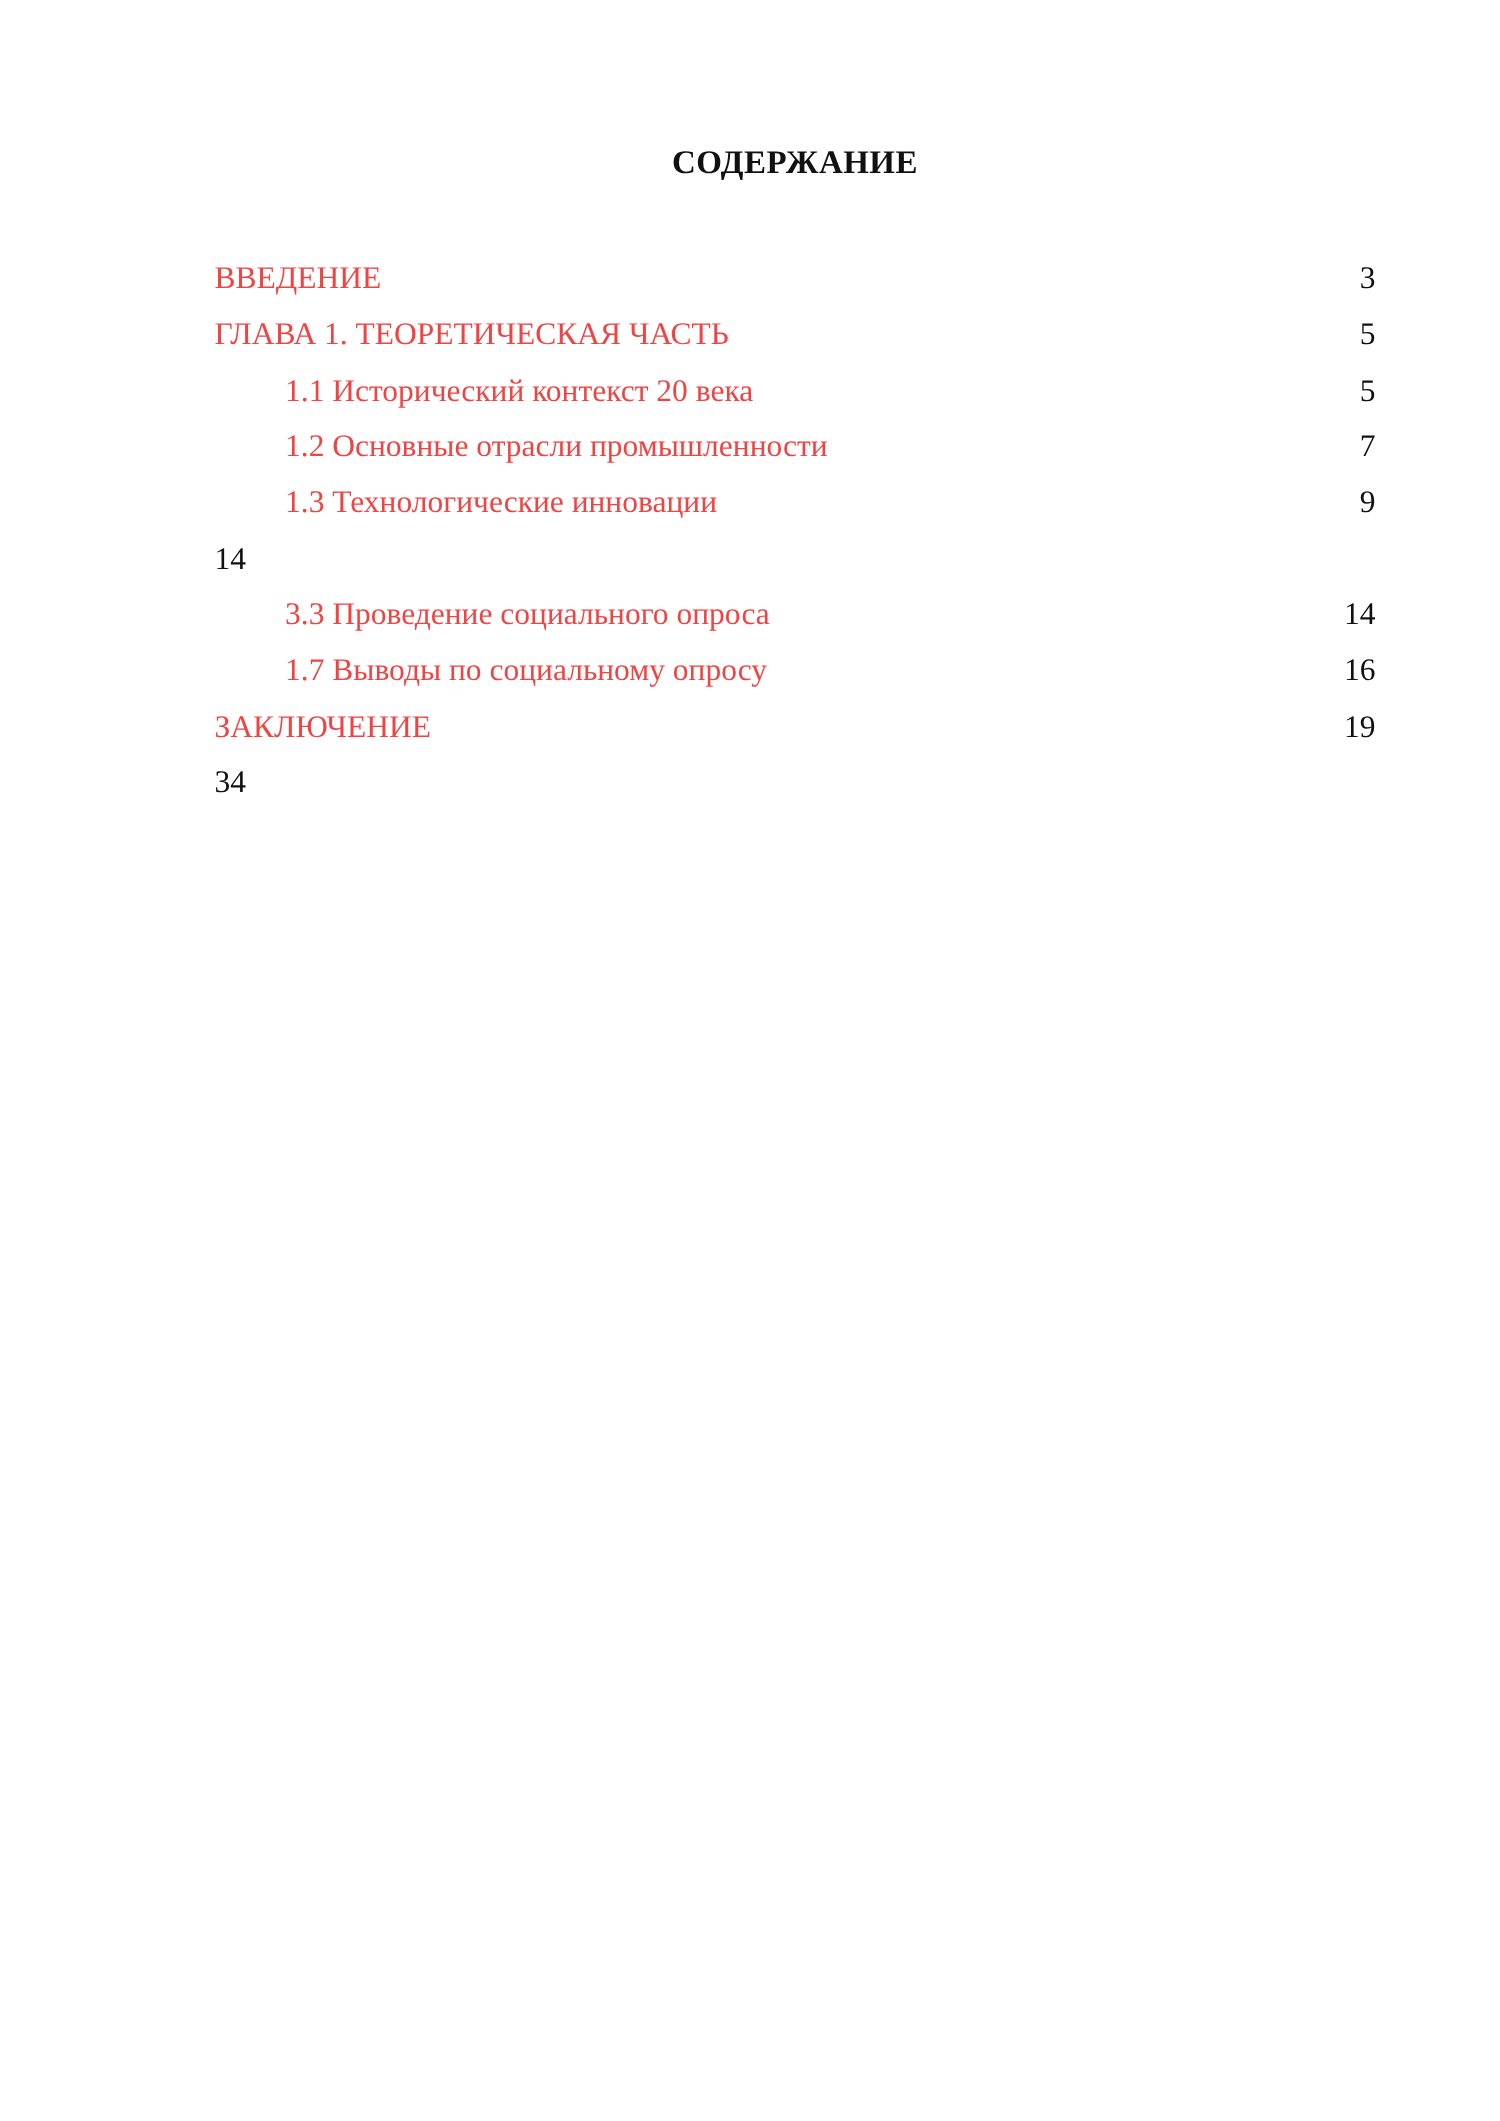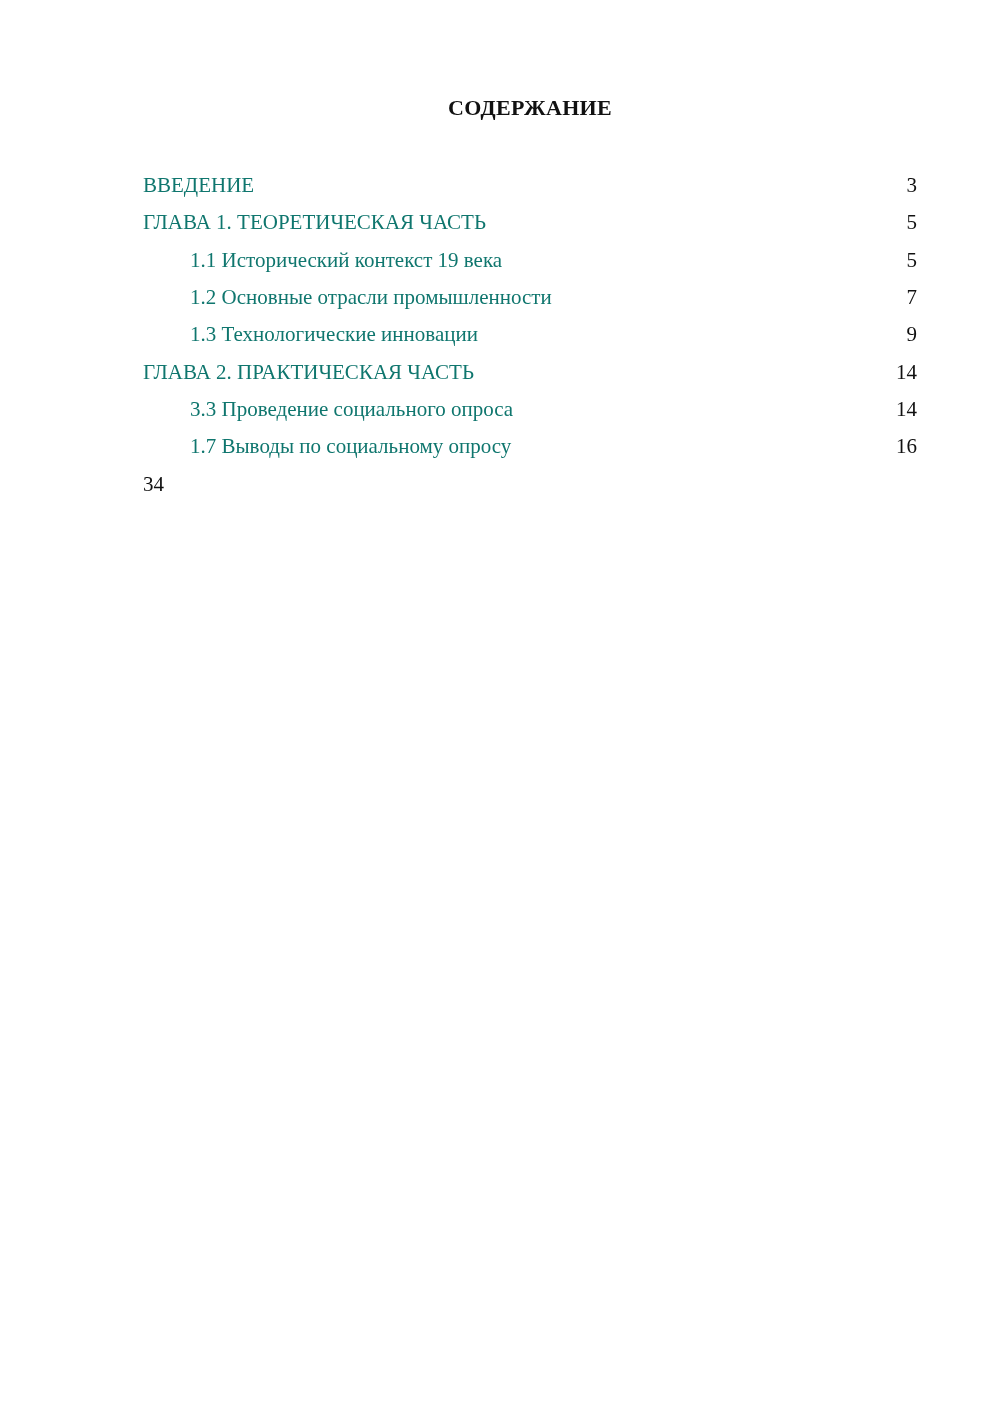--- a/index.html
+++ b/index.html
@@ -39,21 +39,21 @@
     justify-content: space-between;
     align-items: center;
     height: 37.3px;
     font-size: 21px;
     white-space: nowrap;
   }
   .toc-row.indent .toc-label {
     padding-left: 47px;
   }
   .toc-label {
-    color: #0f766e;
+    color: #ef4444;
   }
   .toc-page {
     color: #111111;
     text-align: right;
   }
   .footer-pagenum {
     position: absolute;
     left: 143px;
     width: 774px;
     top: 1327px;
@@ -72,42 +72,45 @@
     <div class="toc" id="toc">
         <div class="toc-row">
           <span class="toc-label">ВВЕДЕНИЕ</span>
           <span class="toc-page">3</span>
         </div>
         <div class="toc-row">
           <span class="toc-label">ГЛАВА 1. ТЕОРЕТИЧЕСКАЯ ЧАСТЬ</span>
           <span class="toc-page">5</span>
         </div>
         <div class="toc-row indent">
-          <span class="toc-label">1.1 Исторический контекст 19 века</span>
+          <span class="toc-label">1.1 Исторический контекст 20 века</span>
           <span class="toc-page">5</span>
         </div>
         <div class="toc-row indent">
           <span class="toc-label">1.2 Основные отрасли промышленности</span>
           <span class="toc-page">7</span>
         </div>
         <div class="toc-row indent">
           <span class="toc-label">1.3 Технологические инновации</span>
           <span class="toc-page">9</span>
         </div>
         <div class="toc-row">
-          <span class="toc-label">ГЛАВА 2. ПРАКТИЧЕСКАЯ ЧАСТЬ</span>
           <span class="toc-page">14</span>
         </div>
         <div class="toc-row indent">
           <span class="toc-label">3.3 Проведение социального опроса</span>
           <span class="toc-page">14</span>
         </div>
         <div class="toc-row indent">
           <span class="toc-label">1.7 Выводы по социальному опросу</span>
           <span class="toc-page">16</span>
         </div>
         <div class="toc-row">
+          <span class="toc-label">ЗАКЛЮЧЕНИЕ</span>
+          <span class="toc-page">19</span>
+        </div>
+        <div class="toc-row">
           <span class="toc-page">34</span>
         </div>
       </div>
   </div>
   <div class="footer-pagenum">2</div>
 </div>
 
 </body></html>

